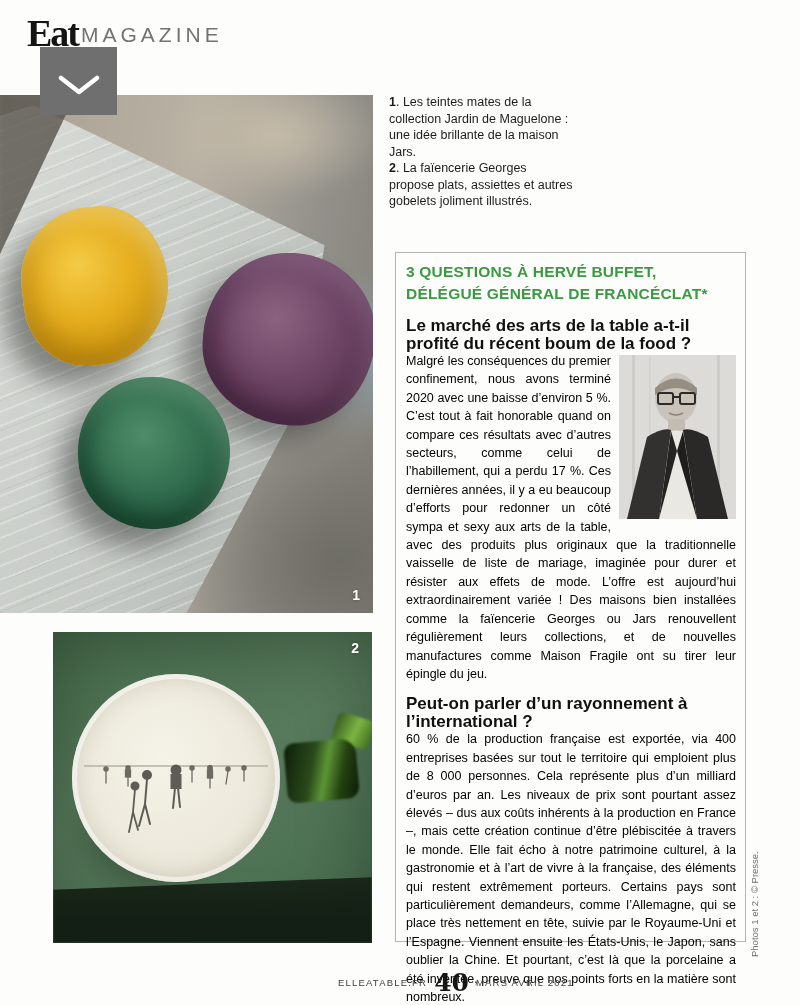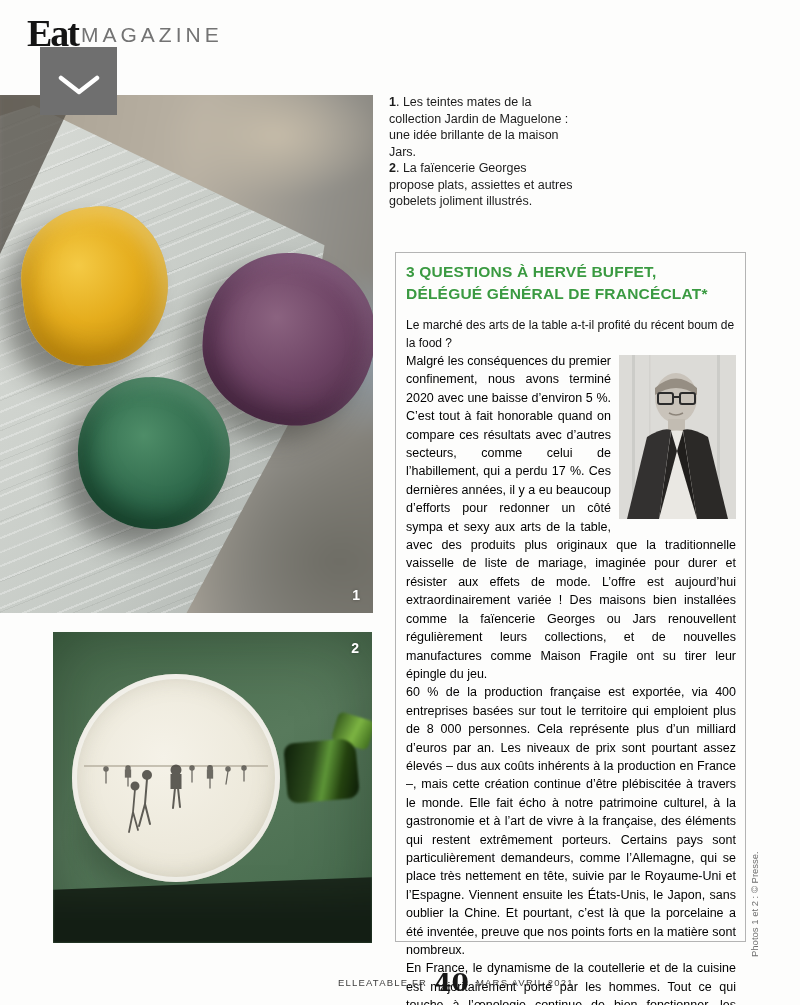--- a/index.html
+++ b/index.html
@@ -69,21 +69,21 @@
   .photo2 .photo-num { right:13px; top:8px; }
 
   
   .caption { position:absolute; left:389px; top:94px; width:184px; font-size:12.5px; line-height:16.5px; color:#1c1c1c; }
   .caption b { font-weight:bold; }
 
   
   .article { position:absolute; left:395px; top:252px; width:351px; height:690px;
     border:1px solid #b4b4b4; padding:8px 9px 8px 10px; background:#fdfdfc; }
   .headline { color:#3a9a41; font-weight:bold; font-size:15.5px; line-height:22px; letter-spacing:.2px; margin-bottom:7px; }
-  .question { font-weight:normal; color:#101010; font-size:12px; line-height:17.5px; margin-top:12px; }
+  .question { font-weight:bold; color:#101010; font-size:17px; line-height:17.5px; margin-top:12px; }
   .answer { font-size:12.5px; line-height:18.4px; color:#000000; text-align:justify; }
   .portrait { float:right; width:117px; height:164px; margin:3px 0 6px 8px; background:#dcdbd7; }
   .portrait svg { display:block; }
 
   
   .folio { position:absolute; left:338px; top:966px; display:flex; align-items:center; }
   .folio-site, .folio-issue { font-size:9.5px; letter-spacing:1.2px; color:#3d3d3d; }
   .folio-page { font-family:"DejaVu Serif", serif; font-weight:bold; font-size:25px; color:#161616; margin:4px 7px; line-height:25px; }
   .credit { position:absolute; left:749px; top:957px; width:118px; font-size:9.5px; color:#6e6e6e;
     transform:rotate(-90deg); transform-origin:0 0; white-space:nowrap; }
@@ -143,20 +143,21 @@
           <path d="M32 164 L39 80 Q57 71 77 80 L84 164 Z" fill="#eae8e3"></path>
           <path d="M8 164 L28 82 Q44 72 52 75 L40 164 Z" fill="#333130"></path>
           <path d="M109 164 L89 82 Q72 72 64 75 L78 164 Z" fill="#2b2927"></path>
           <path d="M40 164 L52 76 L58 96 Z" fill="#262422"></path>
           <path d="M78 164 L64 76 L58 96 Z" fill="#201e1c"></path>
         </svg>
       </div>
       <span>Malgré les conséquences du premier confinement, nous avons terminé 2020 avec une baisse d’environ 5 %. C’est tout à fait honorable quand on compare ces résultats avec d’autres secteurs, comme celui de l’habillement, qui a perdu 17 %. Ces dernières années, il y a eu beaucoup d’efforts pour redonner un côté sympa et sexy aux arts de la table, avec des produits plus originaux que la traditionnelle vaisselle de liste de mariage, imaginée pour durer et résister aux effets de mode. L’offre est aujourd’hui extraordinairement variée ! Des maisons bien installées comme la faïencerie Georges ou Jars renouvellent régulièrement leurs collections, et de nouvelles manufactures comme Maison Fragile ont su tirer leur épingle du jeu.</span>
     </div>
 
+    <div class="question">Peut-on parler d’un rayonnement à l’international ?</div>
     <div class="answer">60 % de la production française est exportée, via 400 entreprises basées sur tout le territoire qui emploient plus de 8 000 personnes. Cela représente plus d’un milliard d’euros par an. Les niveaux de prix sont pourtant assez élevés – dus aux coûts inhérents à la production en France –, mais cette création continue d’être plébiscitée à travers le monde. Elle fait écho à notre patrimoine culturel, à la gastronomie et à l’art de vivre à la française, des éléments qui restent extrêmement porteurs. Certains pays sont particulièrement demandeurs, comme l’Allemagne, qui se place très nettement en tête, suivie par le Royaume-Uni et l’Espagne. Viennent ensuite les États-Unis, le Japon, sans oublier la Chine. Et pourtant, c’est là que la porcelaine a été inventée, preuve que nos points forts en la matière sont nombreux.</div>
 
     <div class="answer">En France, le dynamisme de la coutellerie et de la cuisine est majoritairement porté par les hommes. Tout ce qui touche à l’œnologie continue de bien fonctionner, les nouveaux modes de consommation de bière et l’adaptation de l’offre de verres ont apporté une bonne dynamique. Hélas, les hommes, qui sont moins attentifs aux considérations de prix que les femmes, n’achètent pas de vaisselle ! Il y a également un âge ou les arts de la table ne sont pas une préoccupation pour beaucoup de Français. C’est après 25 ou 30 ans qu’ils commencent à s’y intéresser.</div>
 
   </div>
 
   <div class="photo2">
     <div class="plate-shadow"></div>
     <div class="plate">
       <svg width="208" height="208" viewBox="0 0 208 208">

